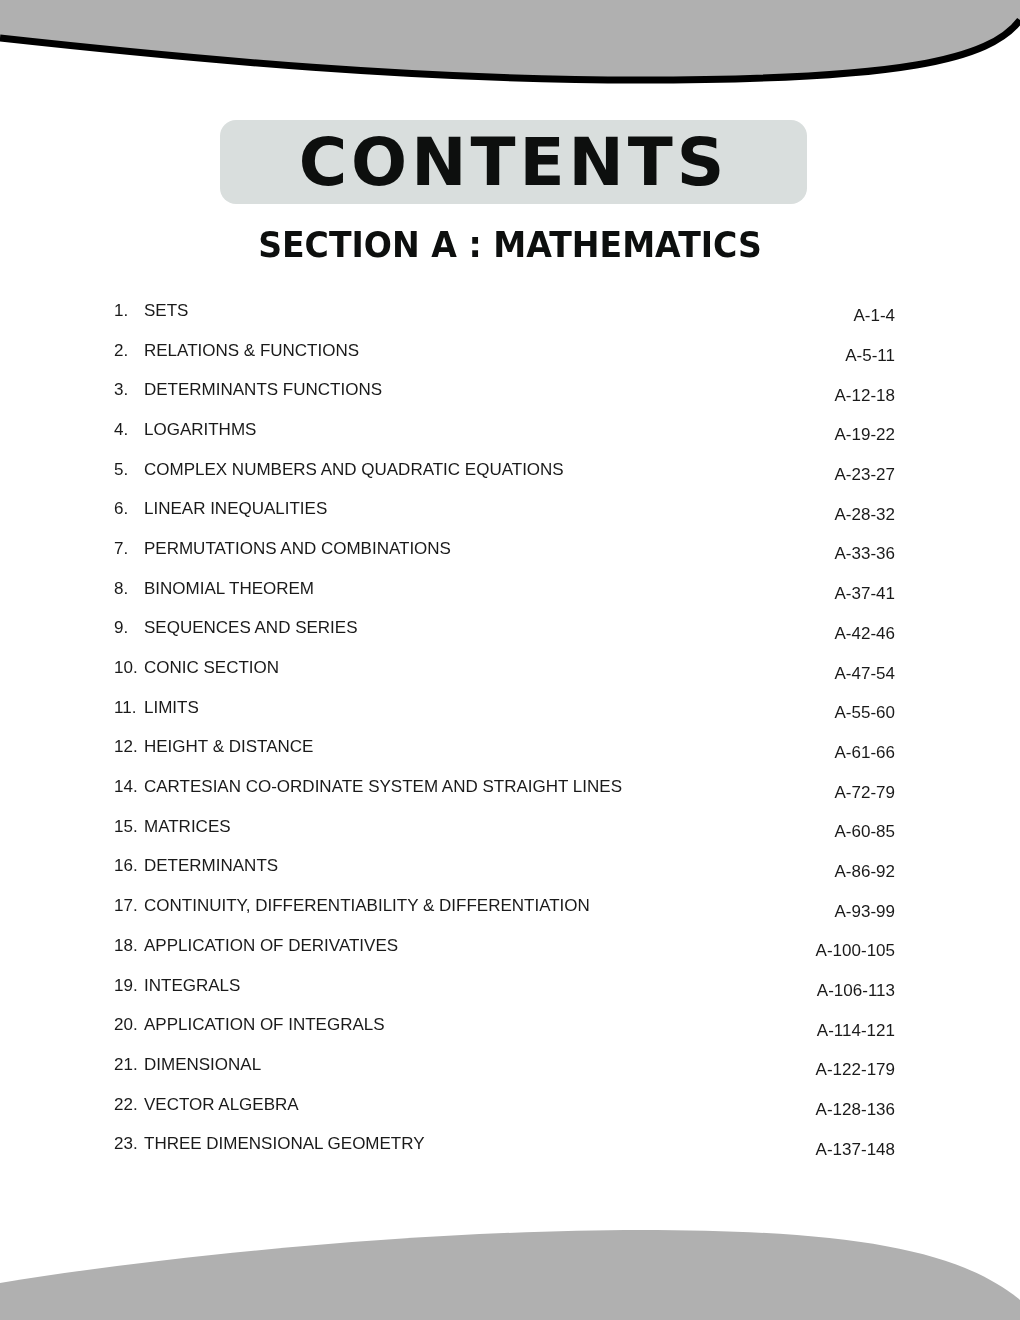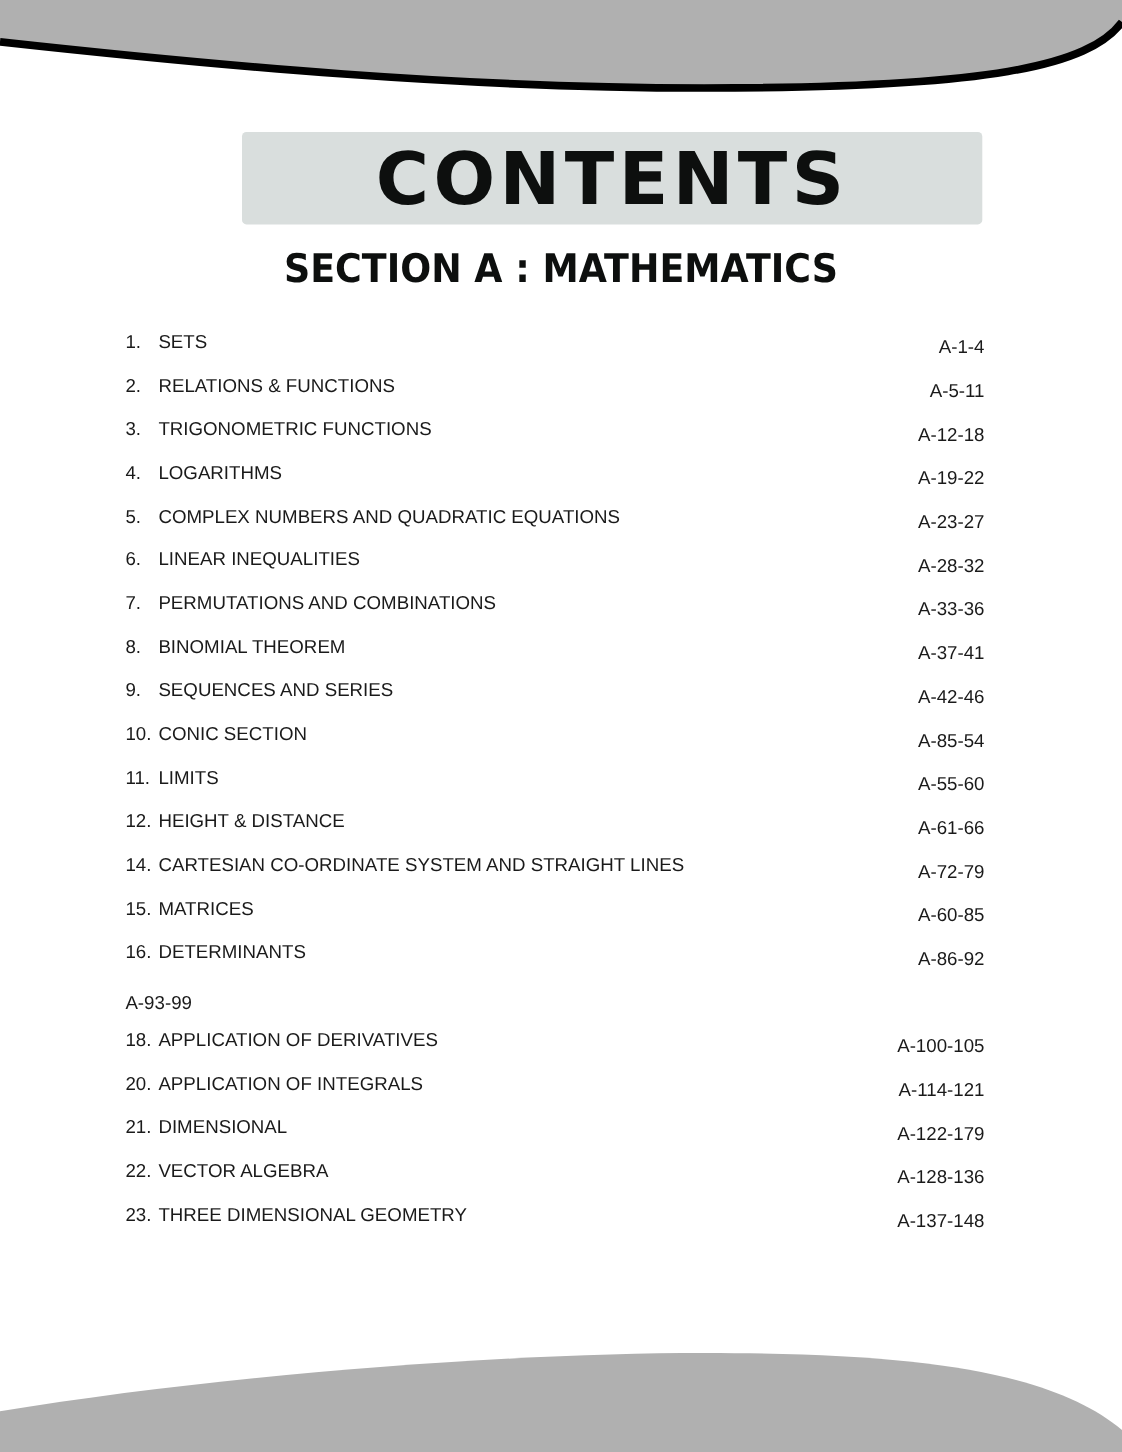--- a/index.html
+++ b/index.html
@@ -5,22 +5,22 @@
   html, body { margin: 0; padding: 0; }
   body {
     width: 1020px; height: 1320px; position: relative; overflow: hidden;
     background: #ffffff;
     font-family: "Liberation Sans", "DejaVu Sans", sans-serif;
     color: #111111;
   }
   .top-wave { position: absolute; left: 0; top: 0; width: 1020px; height: 100px; }
   .bottom-wave { position: absolute; left: 0; bottom: 0; width: 1020px; height: 90px; }
   .title-box {
-    position: absolute; left: 220px; top: 120px; width: 673px; height: 84px;
-    background: #d9dedd; border-radius: 4px;
+    position: absolute; left: 220px; top: 120px; width: 587px; height: 84px;
+    background: #d9dedd; border-radius: 16px;
     display: flex; align-items: center; justify-content: center;
   }
   .title-text {
     font-family: "DejaVu Sans", sans-serif;
     font-weight: bold; font-size: 66px; letter-spacing: 4px; color: #0d0f0e;
   }
   .section-heading {
     position: absolute; left: 0; top: 224px; width: 1020px; text-align: center;
     font-family: "DejaVu Sans", sans-serif; font-weight: bold; font-size: 36px;
     color: #0d0f0e; transform: scaleX(0.92);
@@ -59,21 +59,21 @@
     <div class="toc-row">
       <span class="toc-left">
         <span class="toc-num">2.</span>
         <span class="toc-title">RELATIONS &amp; FUNCTIONS</span>
       </span>
       <span class="toc-pages">A-5-11</span>
     </div>
     <div class="toc-row">
       <span class="toc-left">
         <span class="toc-num">3.</span>
-        <span class="toc-title">TRIGONOMETRIC FUNCTIONS</span>
+        <span class="toc-title">DETERMINANTS FUNCTIONS</span>
       </span>
       <span class="toc-pages">A-12-18</span>
     </div>
     <div class="toc-row">
       <span class="toc-left">
         <span class="toc-num">4.</span>
         <span class="toc-title">LOGARITHMS</span>
       </span>
       <span class="toc-pages">A-19-22</span>
     </div>
@@ -110,21 +110,21 @@
         <span class="toc-num">9.</span>
         <span class="toc-title">SEQUENCES AND SERIES</span>
       </span>
       <span class="toc-pages">A-42-46</span>
     </div>
     <div class="toc-row">
       <span class="toc-left">
         <span class="toc-num">10.</span>
         <span class="toc-title">CONIC SECTION</span>
       </span>
-      <span class="toc-pages">A-85-54</span>
+      <span class="toc-pages">A-47-54</span>
     </div>
     <div class="toc-row">
       <span class="toc-left">
         <span class="toc-num">11.</span>
         <span class="toc-title">LIMITS</span>
       </span>
       <span class="toc-pages">A-55-60</span>
     </div>
     <div class="toc-row">
       <span class="toc-left">
@@ -148,28 +148,39 @@
       <span class="toc-pages">A-60-85</span>
     </div>
     <div class="toc-row">
       <span class="toc-left">
         <span class="toc-num">16.</span>
         <span class="toc-title">DETERMINANTS</span>
       </span>
       <span class="toc-pages">A-86-92</span>
     </div>
     <div class="toc-row">
+      <span class="toc-left">
+        <span class="toc-num">17.</span>
+        <span class="toc-title">CONTINUITY, DIFFERENTIABILITY &amp; DIFFERENTIATION</span>
+      </span>
       <span class="toc-pages">A-93-99</span>
     </div>
     <div class="toc-row">
       <span class="toc-left">
         <span class="toc-num">18.</span>
         <span class="toc-title">APPLICATION OF DERIVATIVES</span>
       </span>
       <span class="toc-pages">A-100-105</span>
+    </div>
+    <div class="toc-row">
+      <span class="toc-left">
+        <span class="toc-num">19.</span>
+        <span class="toc-title">INTEGRALS</span>
+      </span>
+      <span class="toc-pages">A-106-113</span>
     </div>
     <div class="toc-row">
       <span class="toc-left">
         <span class="toc-num">20.</span>
         <span class="toc-title">APPLICATION OF INTEGRALS</span>
       </span>
       <span class="toc-pages">A-114-121</span>
     </div>
     <div class="toc-row">
       <span class="toc-left">

